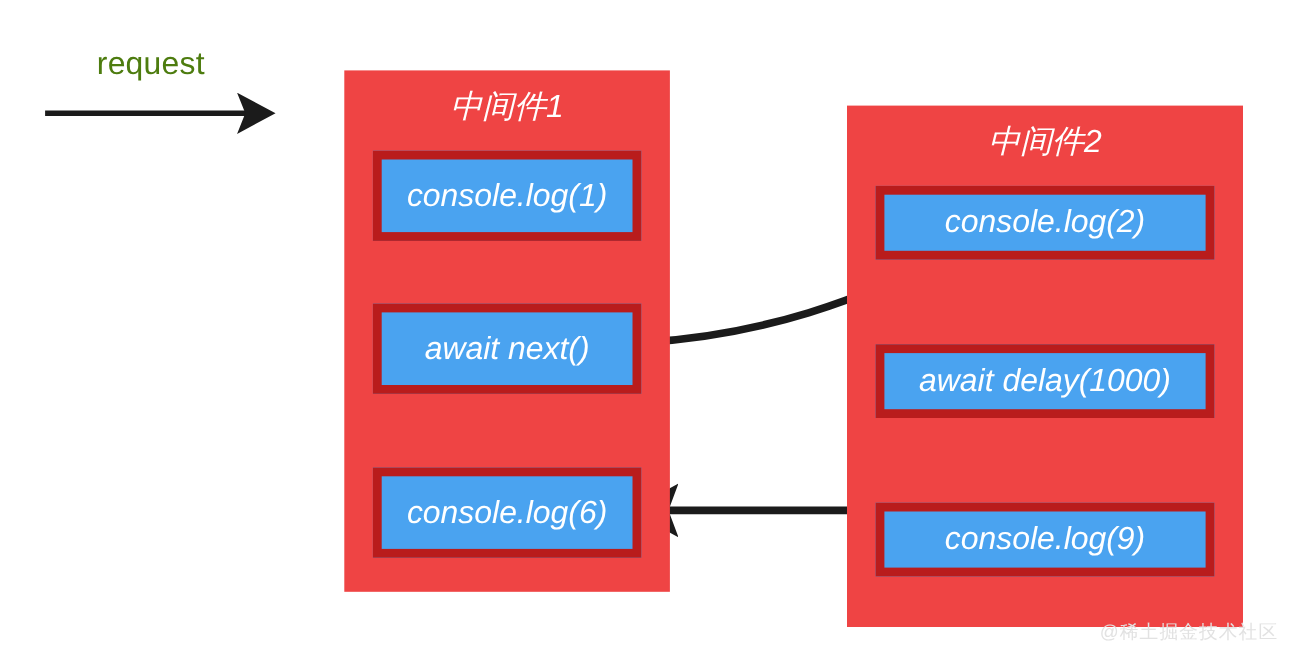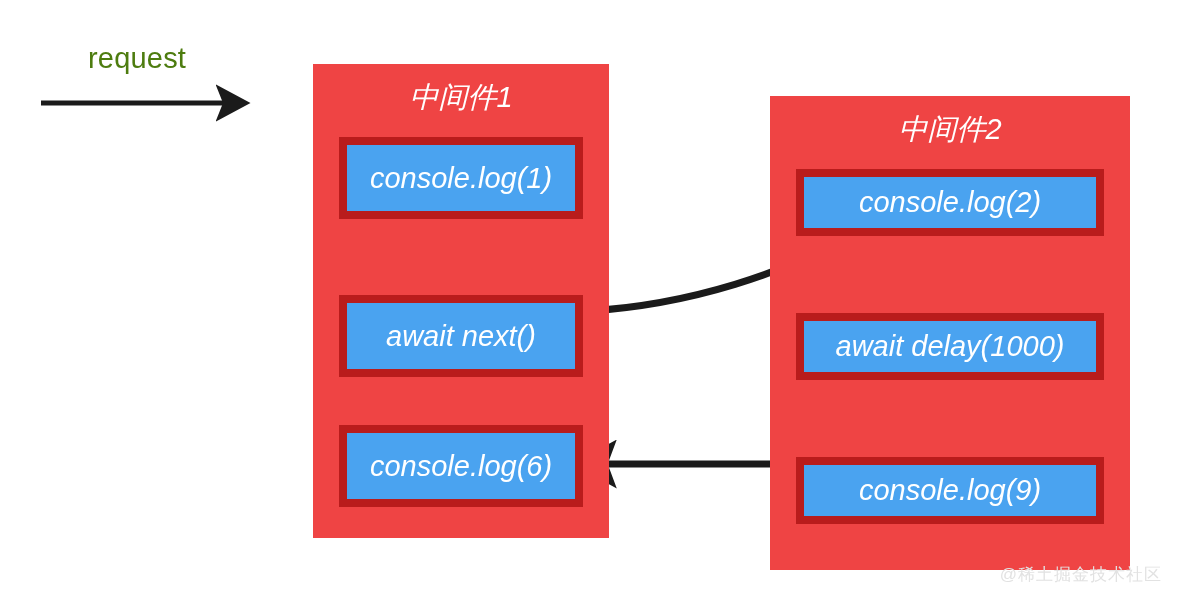--- a/index.html
+++ b/index.html
@@ -81,21 +81,21 @@
     align-items: center;
     justify-content: center;
     color: #ffffff;
     font-size: 29px;
     line-height: 1;
     white-space: nowrap;
   }
   
   .p1-step { left: 26px; width: 244px; height: 82px; }
   .p1-r1 { top: 73px; }
-  .p1-r2 { top: 231px; }
+  .p1-r2 { top: 212px; }
   .p1-r3 { top: 361px; }
   
   .p2-step { left: 26px; width: 308px; height: 67px; }
   .p2-r1 { top: 73px; }
   .p2-r2 { top: 217px; text-align: center; }
   .p2-r3 { top: 361px; }
 
   
   .watermark {
     position: absolute;

